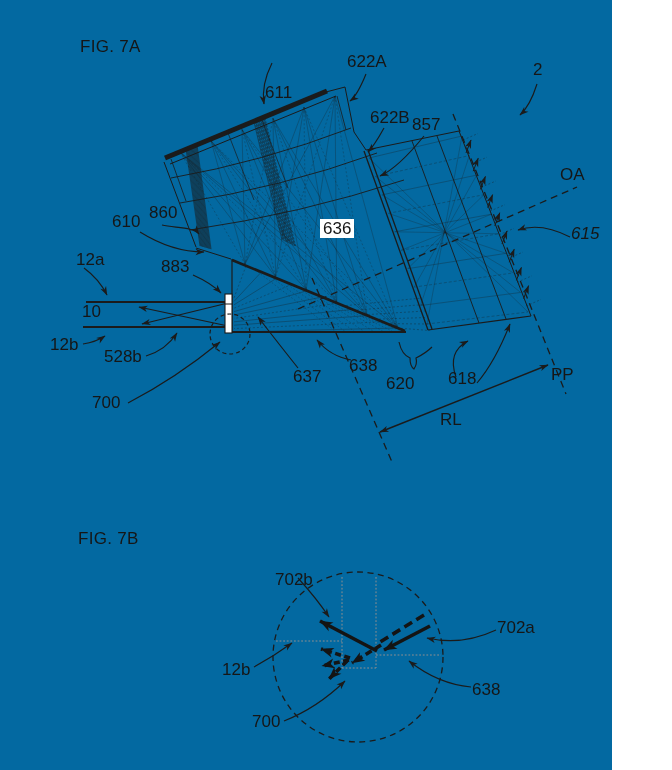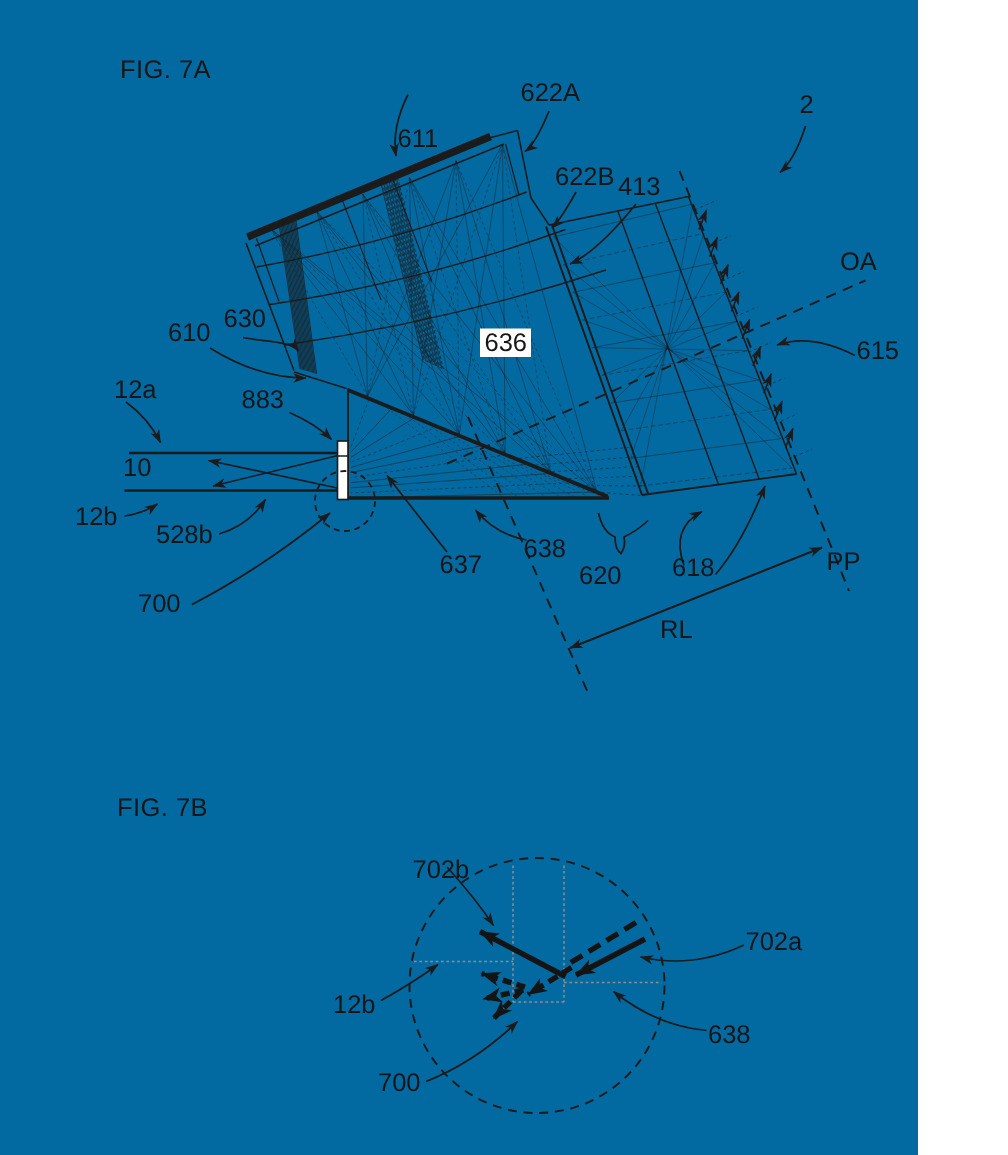--- a/index.html
+++ b/index.html
@@ -256,26 +256,26 @@
     <path d="M 254,667 Q 274,656 292,643" class="leader" marker-end="url(#ah)"></path>
     <path d="M 471,687 Q 438,684 409,661" class="leader" marker-end="url(#ah)"></path>
     <path d="M 284,721 Q 317,708 345,681" class="leader" marker-end="url(#ah)"></path>
   </g>
 </svg>
 
 <div class="lbl title" style="left:80px;top:38px;">FIG. 7A</div>
 <div class="lbl" style="left:265px;top:42px;margin-top:42px;">611</div>
 <div class="lbl" style="left:347px;top:53px;">622A</div>
 <div class="lbl" style="left:370px;top:109px;">622B</div>
-<div class="lbl" style="left:412px;top:116px;">413</div>
+<div class="lbl" style="left:412px;top:116px;">857</div>
 <div class="lbl" style="left:533px;top:61px;">2</div>
 <div class="lbl" style="left:560px;top:166px;">OA</div>
-<div class="lbl" style="left:571px;top:225px;">615</div>
+<div class="lbl" style="left:571px;top:225px;font-style:italic;">615</div>
 <div class="lbl halo" style="left:320px;top:219px;">636</div>
-<div class="lbl" style="left:149px;top:204px;">630</div>
+<div class="lbl" style="left:149px;top:204px;">860</div>
 <div class="lbl" style="left:112px;top:213px;">610</div>
 <div class="lbl" style="left:52px;top:251px;margin-left:24px;">12a</div>
 <div class="lbl" style="left:161px;top:258px;">883</div>
 <div class="lbl" style="left:82px;top:303px;">10</div>
 <div class="lbl" style="left:50px;top:336px;">12b</div>
 <div class="lbl" style="left:104px;top:348px;">528b</div>
 <div class="lbl" style="left:293px;top:368px;">637</div>
 <div class="lbl" style="left:349px;top:357px;">638</div>
 <div class="lbl" style="left:386px;top:375px;">620</div>
 <div class="lbl" style="left:448px;top:370px;">618</div>

